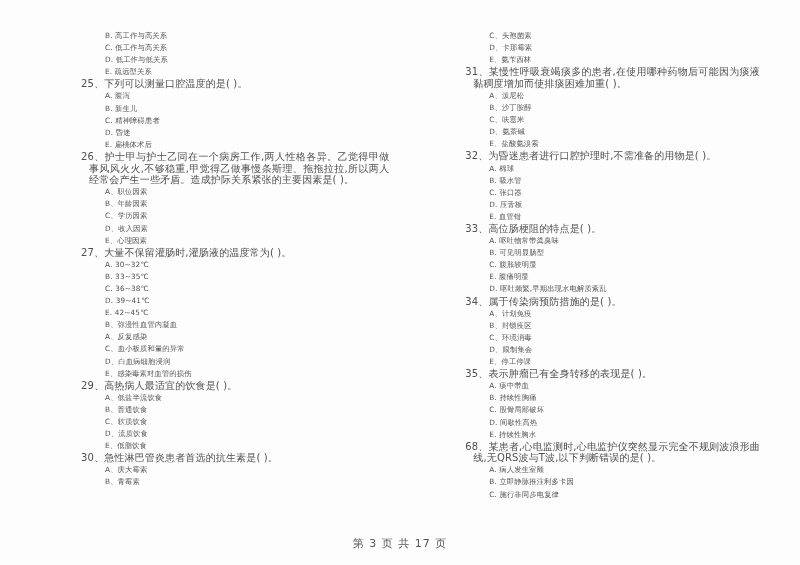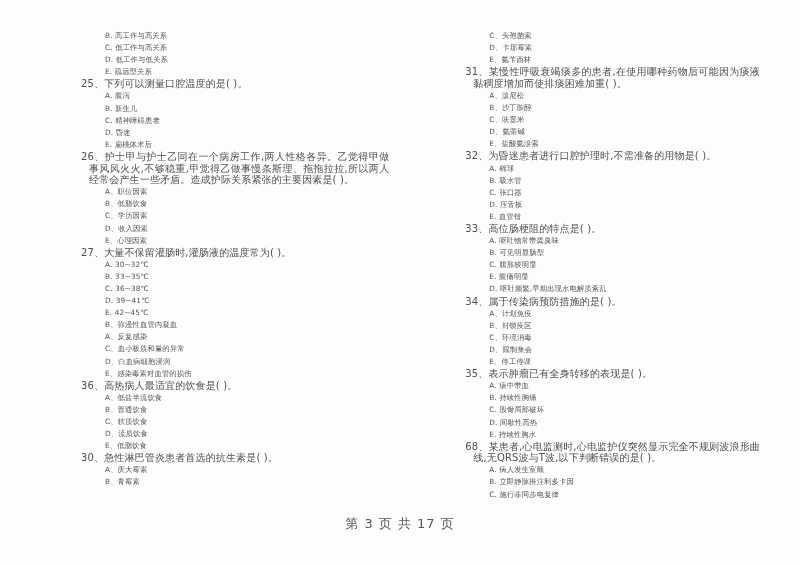--- a/index.html
+++ b/index.html
@@ -59,23 +59,23 @@
     margin: 0 0 0.5px 0;
     padding-left: 24px;
     text-indent: 0;
   }
   .opt-cont {  }
 
   .footer {
     position: absolute;
     left: 0;
     right: 0;
-    bottom: 32px;
+    bottom: 14px;
     text-align: center;
-    font-size: 13px;
+    font-size: 11px;
     color: #555;
     letter-spacing: 1px;
     margin-top: 39px;
   }
   
   .scan {
     filter: contrast(0.97) brightness(1.01);
   }
 </style>
 </head>
@@ -97,21 +97,21 @@
         <div class="opt">A. 腹泻</div>
         <div class="opt">B. 新生儿</div>
         <div class="opt">C. 精神障碍患者</div>
         <div class="opt">D. 昏迷</div>
         <div class="opt">E. 扁桃体术后</div>
       </div>
 
       <div class="qblock">
         <div class="qstem">26、护士甲与护士乙同在一个病房工作,两人性格各异。乙觉得甲做事风风火火,不够稳重,甲觉得乙做事慢条斯理、拖拖拉拉,所以两人经常会产生一些矛盾。造成护际关系紧张的主要因素是(        )。</div>
         <div class="opt">A、职位因素</div>
-        <div class="opt">B、低脂饮食</div>
+        <div class="opt">B、年龄因素</div>
         <div class="opt">C、学历因素</div>
         <div class="opt">D、收入因素</div>
         <div class="opt">E、心理因素</div>
       </div>
 
       <div class="qblock">
         <div class="qstem">27、大量不保留灌肠时,灌肠液的温度常为(        )。</div>
         <div class="opt">A. 30~32℃</div>
         <div class="opt">B. 33~35℃</div>
         <div class="opt">C. 36~38℃</div>
@@ -121,21 +121,21 @@
 
       <div class="qblock">
         <div class="opt">B、弥漫性血管内凝血</div>
         <div class="opt">A、反复感染</div>
         <div class="opt">C、血小板质和量的异常</div>
         <div class="opt">D、白血病细胞浸润</div>
         <div class="opt">E、感染毒素对血管的损伤</div>
       </div>
 
       <div class="qblock">
-        <div class="qstem">36、高热病人最适宜的饮食是(        )。</div>
+        <div class="qstem">29、高热病人最适宜的饮食是(        )。</div>
         <div class="opt">A、低盐半流饮食</div>
         <div class="opt">B、普通饮食</div>
         <div class="opt">C、软质饮食</div>
         <div class="opt">D、流质饮食</div>
         <div class="opt">E、低脂饮食</div>
       </div>
 
       <div class="qblock">
         <div class="qstem">30、急性淋巴管炎患者首选的抗生素是(        )。</div>
         <div class="opt">A、庆大霉素</div>

